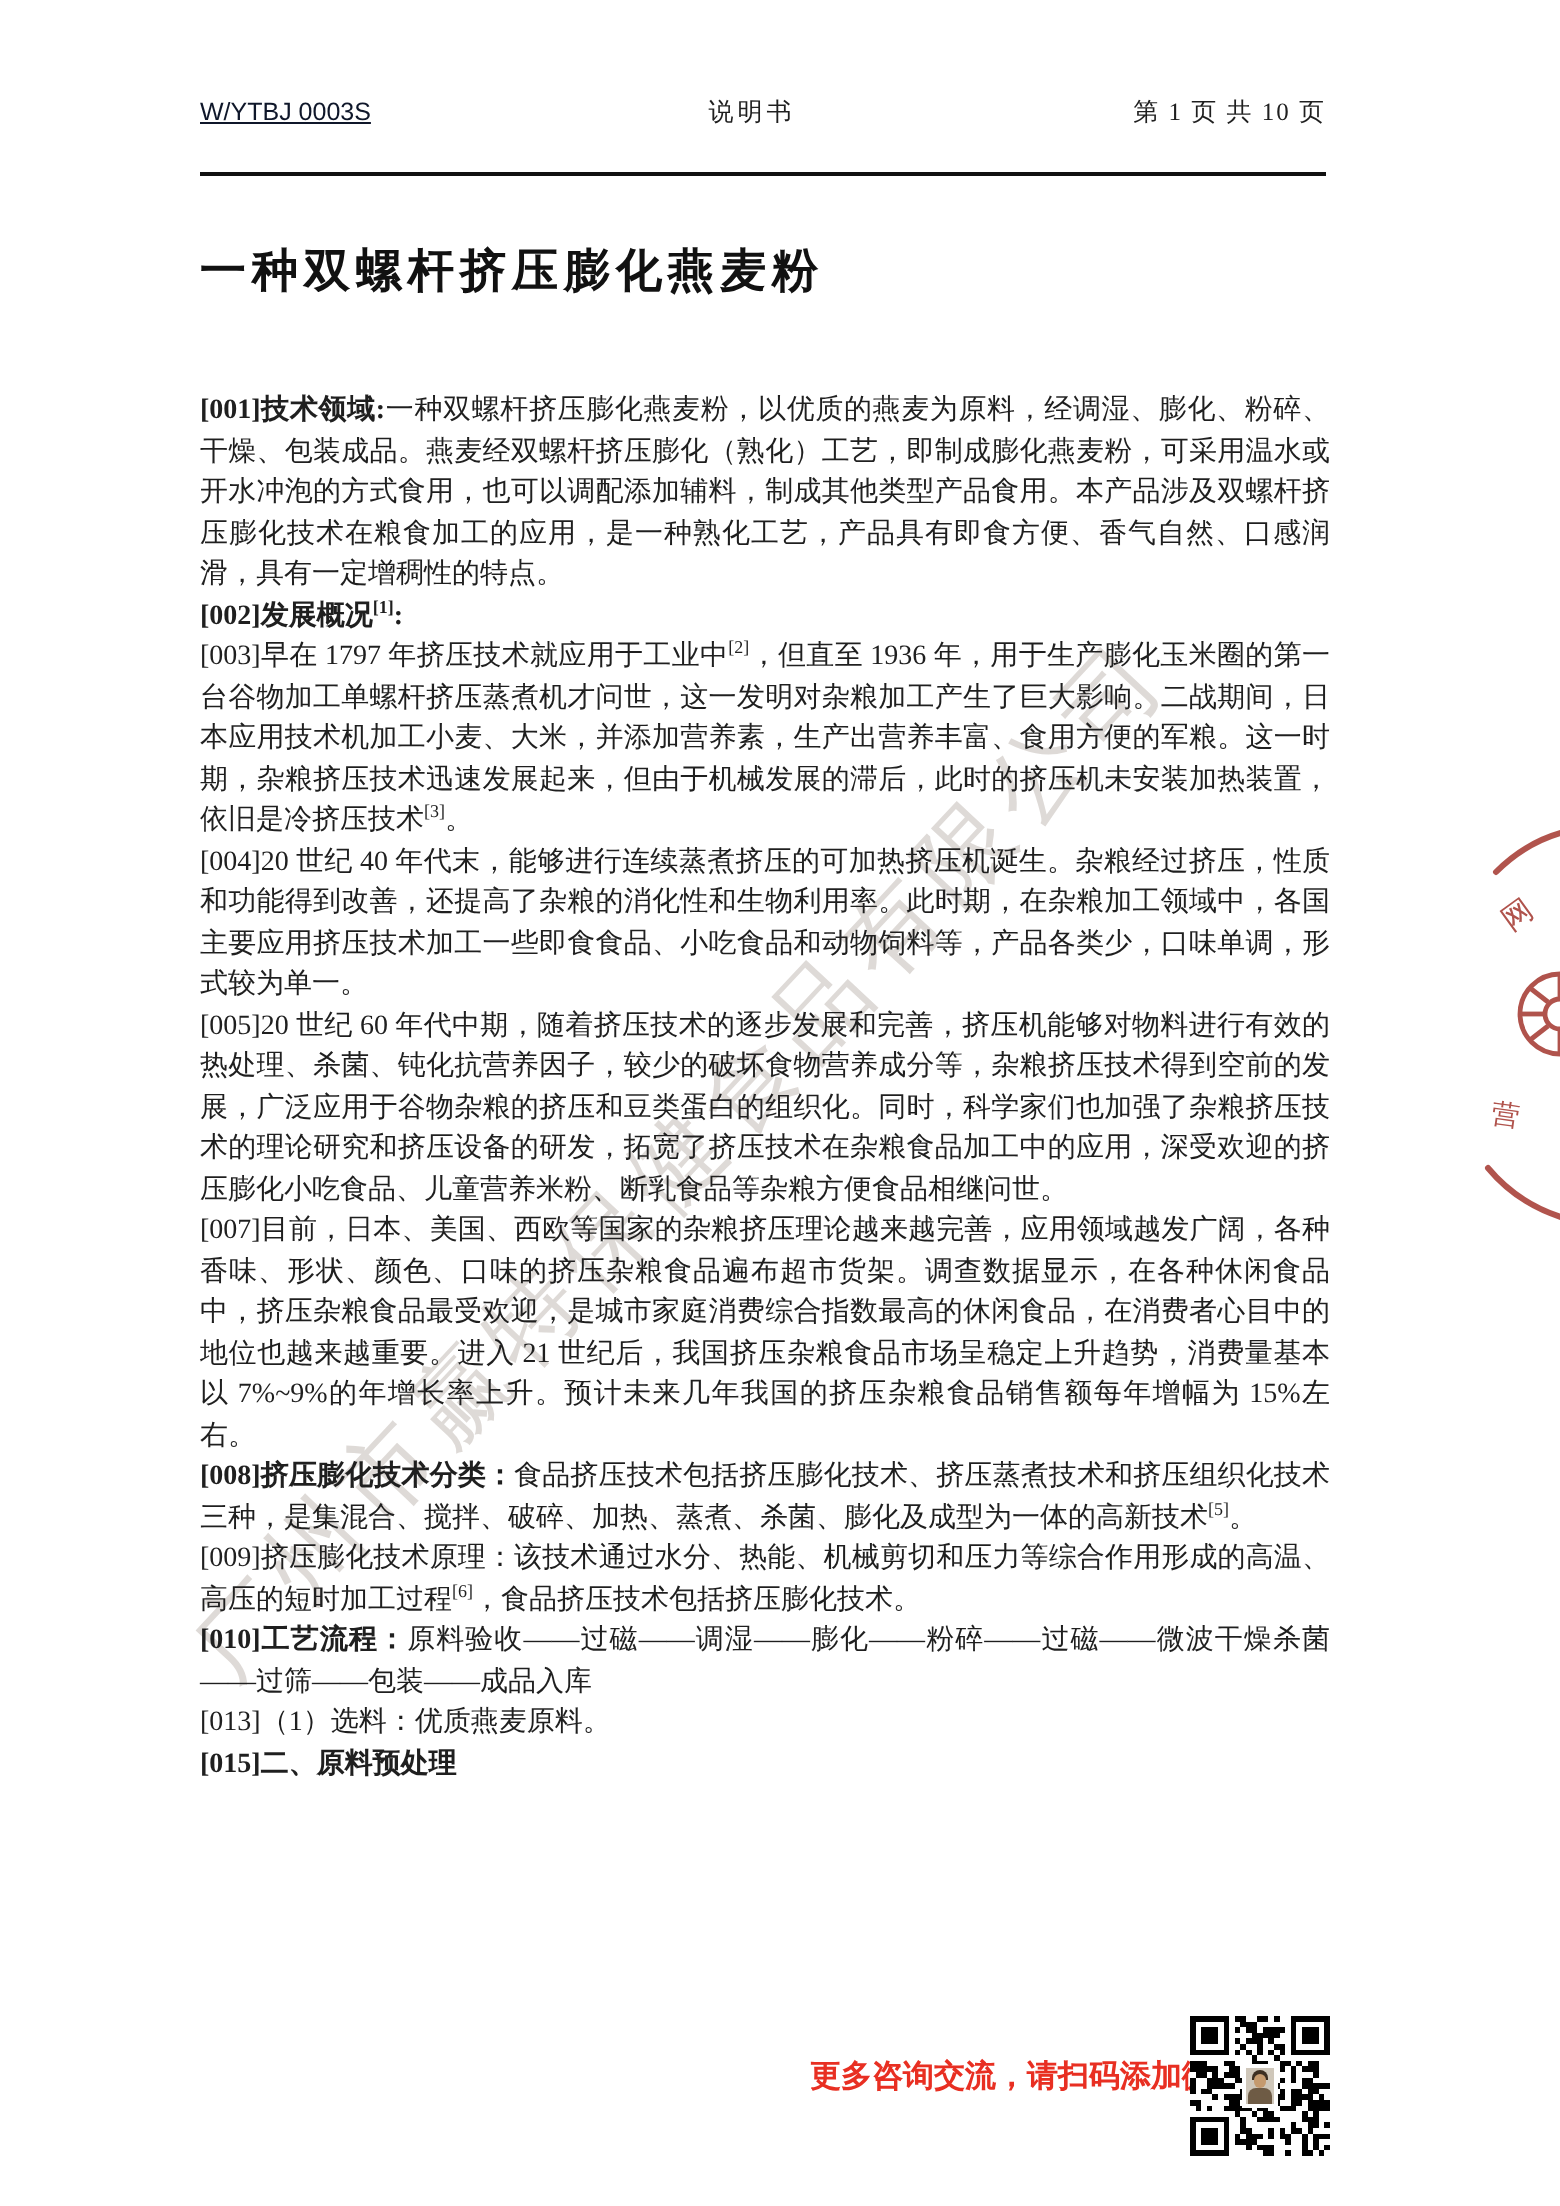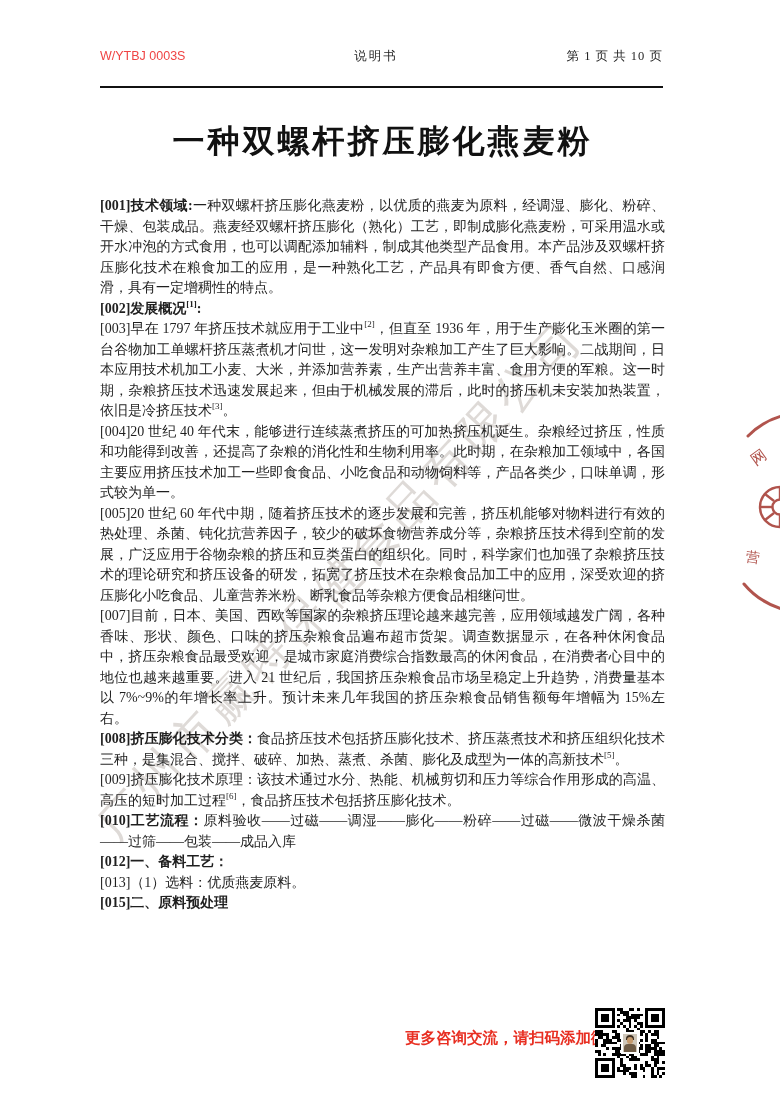--- a/index.html
+++ b/index.html
@@ -7,28 +7,28 @@
     position:relative;
     width:780px;height:1103px;
     background:#ffffff;
     overflow:hidden;
     font-family:"Liberation Serif","DejaVu Serif",serif;
     color:#1f1f1f;
   }
   
   .hdr{position:absolute;top:48px;left:100px;width:563px;display:flex;
        justify-content:space-between;align-items:baseline;font-size:12.5px;}
-  .hdr .code{font-family:"Liberation Sans","DejaVu Sans",sans-serif;color:#ef4444;}
+  .hdr .code{font-family:"Liberation Sans","DejaVu Sans",sans-serif;color:#0f172a;text-decoration:underline;}
   .hdr .doctype{letter-spacing:2px;}
   .hdr .pg{letter-spacing:1px;}
   .hdr-rule{position:absolute;top:86px;left:100px;width:563px;height:0;
             border-top:2px solid #111;}
   
   .doc-title{position:absolute;top:120px;left:100px;width:565px;
-             text-align:center;font-size:32px;font-weight:bold;
+             text-align:left;font-size:23px;font-weight:bold;
              letter-spacing:3px;color:#111;}
   
   .watermark{
     position:absolute;left:-10px;top:548px;width:700px;
     text-align:center;white-space:nowrap;
     font-size:47px;letter-spacing:6px;
     transform:rotate(-47deg);
     color:rgba(168,158,150,0.38);
     pointer-events:none;z-index:0;
   }
@@ -73,21 +73,20 @@
   <div class="bodycol" id="bodycol">
       <p><span class="b">[001]技术领域:</span><span>一种双螺杆挤压膨化燕麦粉，以优质的燕麦为原料，经调湿、膨化、粉碎、干燥、包装成品。燕麦经双螺杆挤压膨化（熟化）工艺，即制成膨化燕麦粉，可采用温水或开水冲泡的方式食用，也可以调配添加辅料，制成其他类型产品食用。本产品涉及双螺杆挤压膨化技术在粮食加工的应用，是一种熟化工艺，产品具有即食方便、香气自然、口感润滑，具有一定增稠性的特点。</span></p>
       <p><span class="b">[002]发展概况</span><span class="b sup">[1]</span><span class="b">:</span></p>
       <p><span>[003]早在 1797 年挤压技术就应用于工业中</span><span class="sup">[2]</span><span>，但直至 1936 年，用于生产膨化玉米圈的第一台谷物加工单螺杆挤压蒸煮机才问世，这一发明对杂粮加工产生了巨大影响。二战期间，日本应用技术机加工小麦、大米，并添加营养素，生产出营养丰富、食用方便的军粮。这一时期，杂粮挤压技术迅速发展起来，但由于机械发展的滞后，此时的挤压机未安装加热装置，依旧是冷挤压技术</span><span class="sup">[3]</span><span>。</span></p>
       <p><span>[004]20 世纪 40 年代末，能够进行连续蒸煮挤压的可加热挤压机诞生。杂粮经过挤压，性质和功能得到改善，还提高了杂粮的消化性和生物利用率。此时期，在杂粮加工领域中，各国主要应用挤压技术加工一些即食食品、小吃食品和动物饲料等，产品各类少，口味单调，形式较为单一。</span></p>
       <p><span>[005]20 世纪 60 年代中期，随着挤压技术的逐步发展和完善，挤压机能够对物料进行有效的热处理、杀菌、钝化抗营养因子，较少的破坏食物营养成分等，杂粮挤压技术得到空前的发展，广泛应用于谷物杂粮的挤压和豆类蛋白的组织化。同时，科学家们也加强了杂粮挤压技术的理论研究和挤压设备的研发，拓宽了挤压技术在杂粮食品加工中的应用，深受欢迎的挤压膨化小吃食品、儿童营养米粉、断乳食品等杂粮方便食品相继问世。</span></p>
       <p><span>[007]目前，日本、美国、西欧等国家的杂粮挤压理论越来越完善，应用领域越发广阔，各种香味、形状、颜色、口味的挤压杂粮食品遍布超市货架。调查数据显示，在各种休闲食品中，挤压杂粮食品最受欢迎，是城市家庭消费综合指数最高的休闲食品，在消费者心目中的地位也越来越重要。进入 21 世纪后，我国挤压杂粮食品市场呈稳定上升趋势，消费量基本以 7%~9%的年增长率上升。预计未来几年我国的挤压杂粮食品销售额每年增幅为 15%左右。</span></p>
       <p><span class="b">[008]挤压膨化技术分类：</span><span>食品挤压技术包括挤压膨化技术、挤压蒸煮技术和挤压组织化技术三种，是集混合、搅拌、破碎、加热、蒸煮、杀菌、膨化及成型为一体的高新技术</span><span class="sup">[5]</span><span>。</span></p>
       <p><span>[009]挤压膨化技术原理：该技术通过水分、热能、机械剪切和压力等综合作用形成的高温、高压的短时加工过程</span><span class="sup">[6]</span><span>，食品挤压技术包括挤压膨化技术。</span></p>
       <p><span class="b">[010]工艺流程：</span><span>原料验收——过磁——调湿——膨化——粉碎——过磁——微波干燥杀菌——过筛——包装——成品入库</span></p>
-      <p><span class="b">[012]一、备料工艺：</span></p>
       <p><span>[013]（1）选料：优质燕麦原料。</span></p>
       <p><span class="b">[015]二、原料预处理</span></p>
     </div>
 
   <div class="sealbox">
     <svg width="80" height="225" viewBox="700 398 80 225" xmlns="http://www.w3.org/2000/svg">
       <g stroke="#a63c34" fill="none" stroke-width="3" opacity="0.88" stroke-linecap="round">
         <path d="M 748 436 Q 763 421 782 416"></path>
         <path d="M 744 584 Q 759 602 782 609"></path>
       </g>

